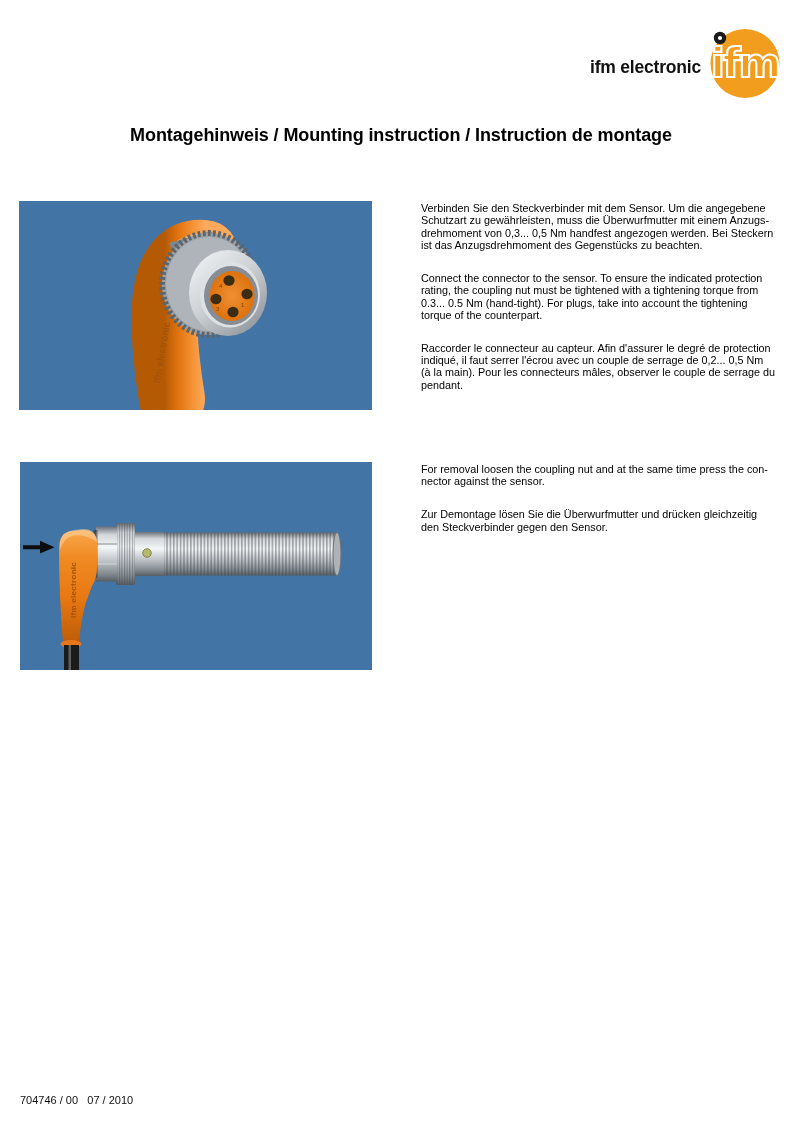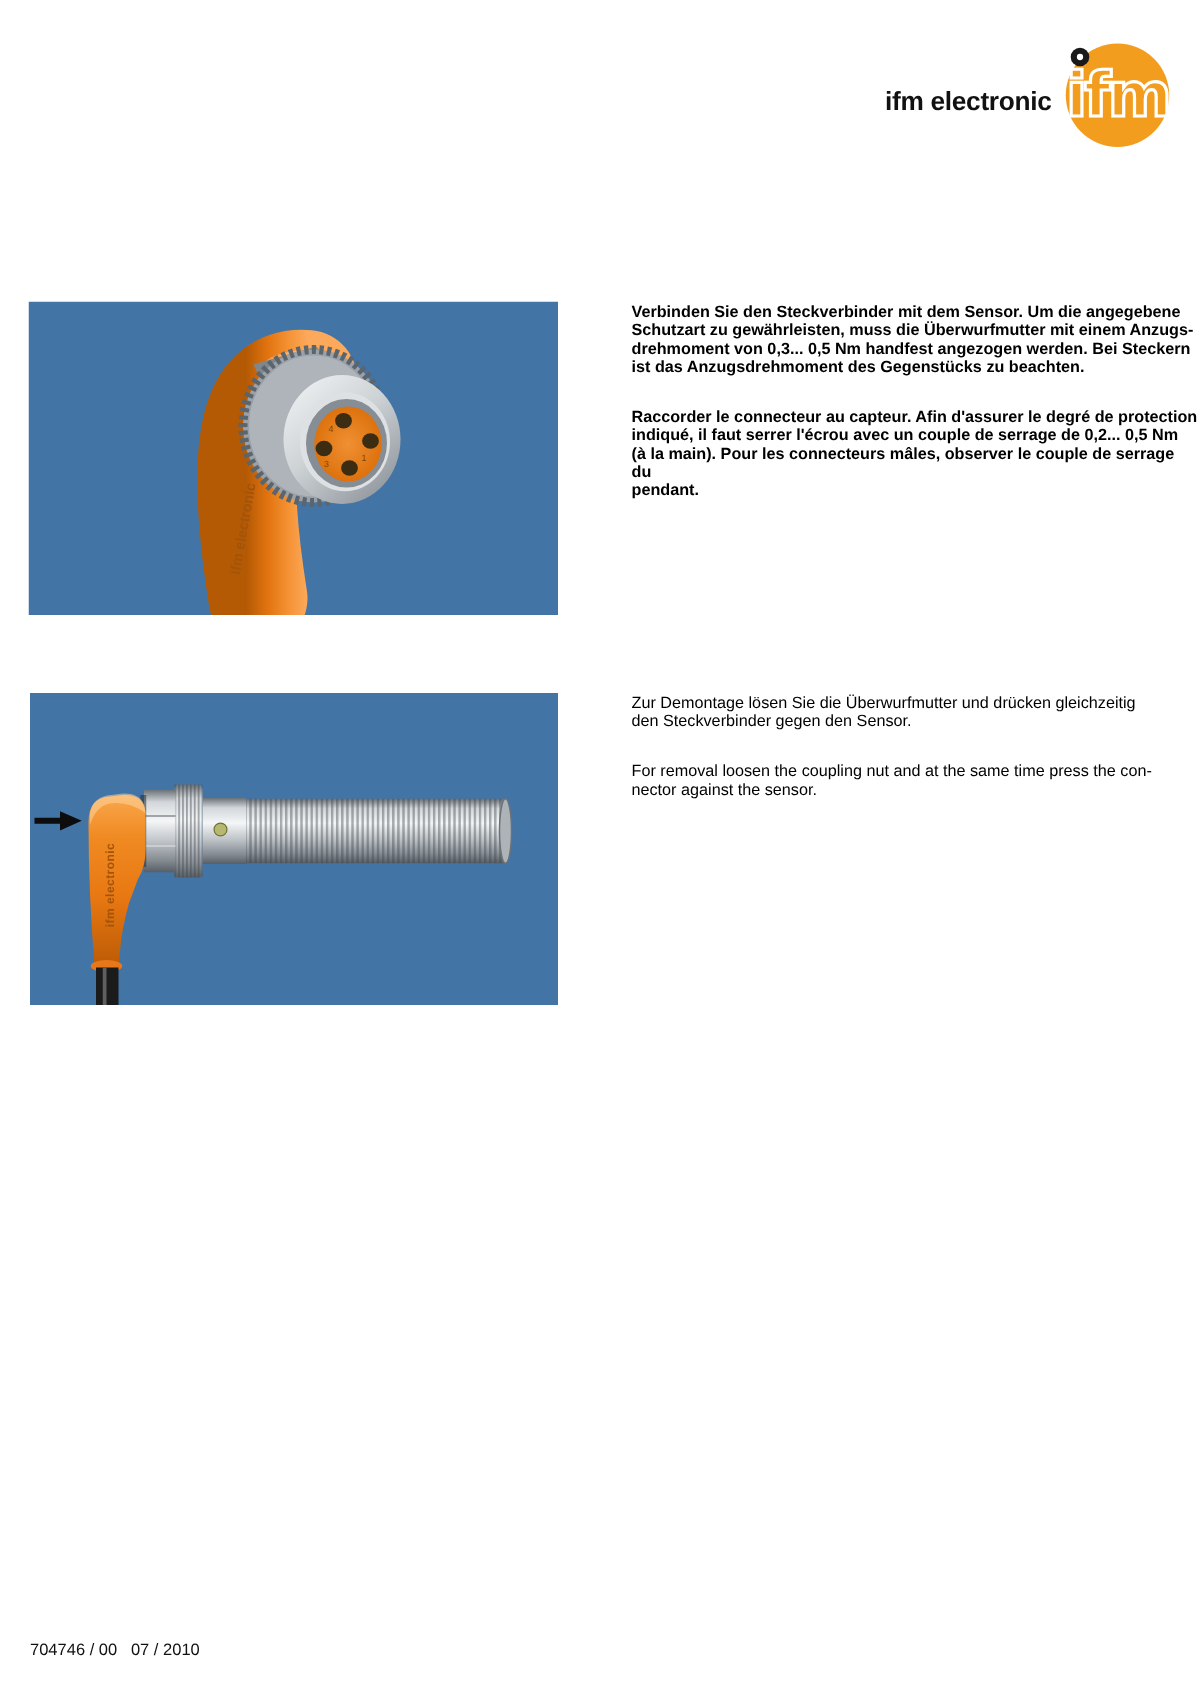--- a/index.html
+++ b/index.html
@@ -14,38 +14,39 @@
   .logo-badge{position:absolute;left:706px;top:26px;width:78px;height:78px;}
   .title{
     position:absolute;top:125px;left:0;width:100%;margin:0;text-align:center;
     font-size:18px;font-weight:bold;letter-spacing:-0.1px;
   }
   .photo{position:absolute;display:block;}
   .photo1{left:19px;top:201px;width:353px;height:209px;}
   .photo2{left:20px;top:462px;width:352px;height:208px;}
   .textcol{position:absolute;left:421px;width:378px;font-size:10.8px;line-height:12.35px;}
   .textcol p{margin:0 0 20.5px 0;white-space:pre-line;}
-  .textcol1{top:202px;font-weight:bold;}
+  .textcol1{top:202px;}
   .textcol2{top:463px;}
   .footer{position:absolute;left:20px;top:1094px;font-size:11px;white-space:pre;color:#111;}
 </style>
 </head>
 <body>
 
 <div class="page">
 
   <span class="logo-text">ifm electronic</span>
 
   <svg class="logo-badge" viewBox="0 0 78 78" role="img">
     <circle cx="39" cy="37.5" r="34.5" fill="#F39D1E"></circle>
     <circle cx="14" cy="12" r="6.2" fill="#1a1a1a"></circle>
     <circle cx="14" cy="12" r="2.1" fill="#ffffff"></circle>
     <text x="39" y="51" text-anchor="middle" font-family="'DejaVu Sans',sans-serif" font-size="41" font-weight="bold" letter-spacing="-2" fill="none" stroke="#ffffff" stroke-width="2.1">ifm</text>
   </svg>
 
+  <h1 class="title">Montagehinweis / Mounting instruction / Instruction de montage</h1>
 
   <svg class="photo photo1" viewBox="0 0 353 209" role="img">
     <defs>
       <linearGradient id="g1body" x1="0" y1="0" x2="1" y2="0">
         <stop offset="0" stop-color="#b55a04"></stop>
         <stop offset="0.35" stop-color="#e2740f"></stop>
         <stop offset="0.7" stop-color="#f59336"></stop>
         <stop offset="1" stop-color="#fca95c"></stop>
       </linearGradient>
       <linearGradient id="g1ring" x1="0" y1="0" x2="0.8" y2="1">
@@ -78,20 +79,24 @@
     <text x="200" y="87" font-size="6" fill="#7c4509">4</text>
     <text x="197" y="110" font-size="6" fill="#7c4509">3</text>
     <text x="222" y="106" font-size="6" fill="#7c4509">1</text>
   </svg>
 
   <div class="textcol textcol1">
     <p>Verbinden Sie den Steckverbinder mit dem Sensor. Um die angegebene
 Schutzart zu gewährleisten, muss die Überwurfmutter mit einem Anzugs-
 drehmoment von 0,3... 0,5 Nm handfest angezogen werden. Bei Steckern
 ist das Anzugsdrehmoment des Gegenstücks zu beachten.</p>
+    <p>Connect the connector to the sensor. To ensure the indicated protection
+rating, the coupling nut must be tightened with a tightening torque from
+0.3... 0.5 Nm (hand-tight). For plugs, take into account the tightening
+torque of the counterpart.</p>
     <p>Raccorder le connecteur au capteur. Afin d'assurer le degré de protection
 indiqué, il faut serrer l'écrou avec un couple de serrage de 0,2... 0,5 Nm
 (à la main). Pour les connecteurs mâles, observer le couple de serrage du
 pendant.</p>
   </div>
 
   <svg class="photo photo2" viewBox="0 0 352 208" role="img">
     <defs>
       <linearGradient id="g2metal" x1="0" y1="0" x2="0" y2="1">
         <stop offset="0" stop-color="#6a7177"></stop>
@@ -129,21 +134,21 @@
     <rect x="73.5" y="68" width="4" height="48" fill="#2f353b" opacity="0.6"></rect>
     <path d="M39 86 Q39 70 53 69 L62 68 Q76 67 77 80 L77 105 Q77 116 72 124 L66 140 Q61 158 60 172 L59 181 L43 181 Q39 135 39 86 Z" fill="url(#g2body)"></path>
     <path d="M40 80 Q42 69 54 68 L62 67 Q74 66.5 76.5 76 L77 80 Q66 72 54 73.5 Q44 75 40 88 Z" fill="#ffd9a8" opacity="0.5"></path>
     <text x="56" y="128" transform="rotate(-90 56 128)" text-anchor="middle" font-size="8" font-weight="bold" letter-spacing="0.3" fill="#a3540a">ifm electronic</text>
     <ellipse cx="51" cy="182" rx="10.5" ry="4" fill="#e8771a"></ellipse>
     <rect x="44" y="183" width="15" height="25" fill="#1b1b1b"></rect>
     <rect x="48.5" y="183" width="2.5" height="25" fill="#5f5f5f"></rect>
   </svg>
 
   <div class="textcol textcol2">
+    <p>For removal loosen the coupling nut and at the same time press the con-
+nector against the sensor.</p>
     <p>Zur Demontage lösen Sie die Überwurfmutter und drücken gleichzeitig
 den Steckverbinder gegen den Sensor.</p>
-    <p>For removal loosen the coupling nut and at the same time press the con-
-nector against the sensor.</p>
   </div>
 
   <div class="footer">704746 / 00   07 / 2010</div>
 
 </div>
 
 </body></html>

